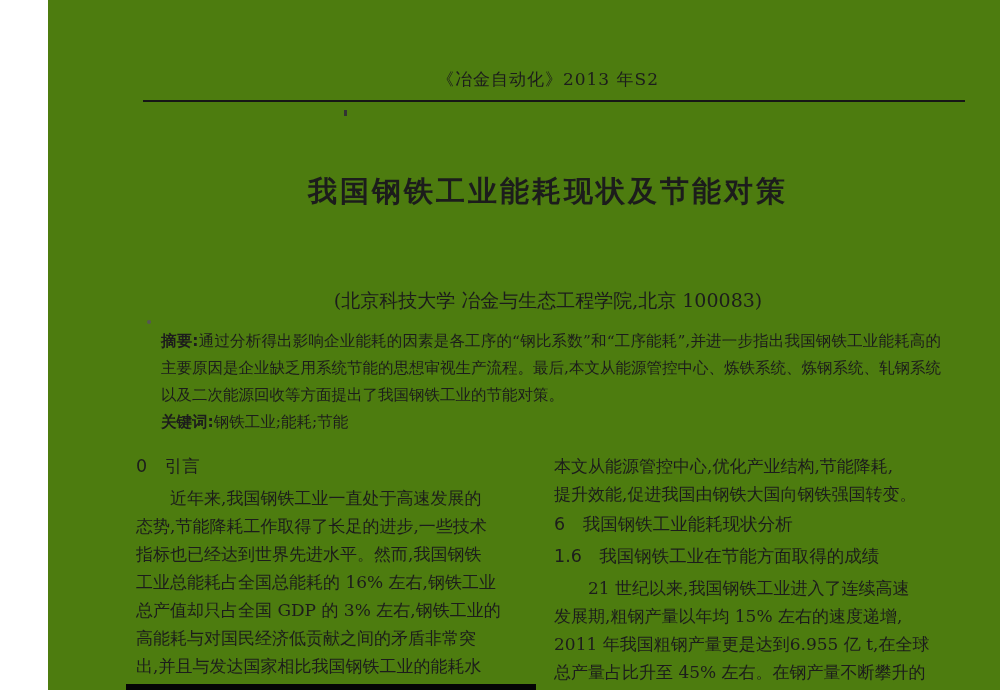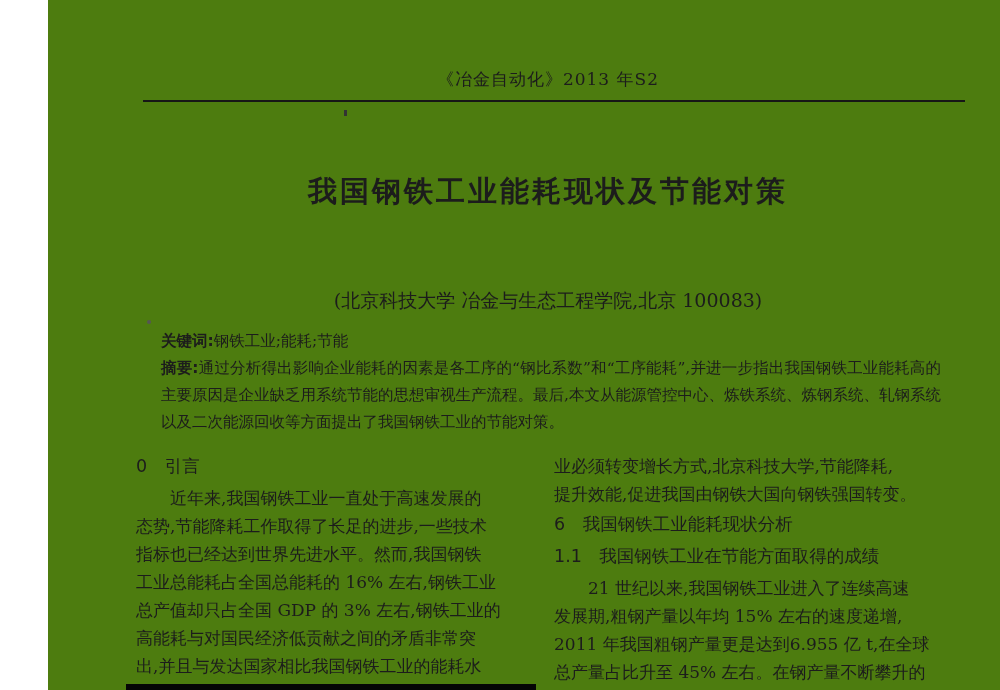--- a/index.html
+++ b/index.html
@@ -143,41 +143,41 @@
   <div class="scan-tick"></div>
 
   <div class="paper-title">我国钢铁工业能耗现状及节能对策</div>
 
 
   <div class="affiliation">(北京科技大学 冶金与生态工程学院,北京 100083)</div>
 
   <div class="scan-mark"></div>
 
   <div class="abstract-block">
+    <p><span class="inline-label">摘要:</span><span>通过分析得出影响企业能耗的因素是各工序的“钢比系数”和“工序能耗”,并进一步指出我国钢铁工业能耗高的主要原因是企业缺乏用系统节能的思想审视生产流程。最后,本文从能源管控中心、炼铁系统、炼钢系统、轧钢系统以及二次能源回收等方面提出了我国钢铁工业的节能对策。</span></p>
     <p><span class="inline-label">关键词:</span><span>钢铁工业;能耗;节能</span></p>
-    <p><span class="inline-label">摘要:</span><span>通过分析得出影响企业能耗的因素是各工序的“钢比系数”和“工序能耗”,并进一步指出我国钢铁工业能耗高的主要原因是企业缺乏用系统节能的思想审视生产流程。最后,本文从能源管控中心、炼铁系统、炼钢系统、轧钢系统以及二次能源回收等方面提出了我国钢铁工业的节能对策。</span></p>
   </div>
 
   <div class="column column-left">
     <p class="section-heading">0　引言</p>
     <p class="lines">　　近年来,我国钢铁工业一直处于高速发展的
 态势,节能降耗工作取得了长足的进步,一些技术
 指标也已经达到世界先进水平。然而,我国钢铁
 工业总能耗占全国总能耗的 16% 左右,钢铁工业
 总产值却只占全国 GDP 的 3% 左右,钢铁工业的
 高能耗与对国民经济低贡献之间的矛盾非常突
 出,并且与发达国家相比我国钢铁工业的能耗水
 平还有着很大差距。面对国际日益激烈的竞争以</p>
   </div>
 
   <div class="column column-right">
-    <p class="lines">业必须转变增长方式,北京科技大学,节能降耗,
+    <p class="lines">本文从能源管控中心,优化产业结构,节能降耗,
 提升效能,促进我国由钢铁大国向钢铁强国转变。</p>
     <p class="section-heading">6　我国钢铁工业能耗现状分析</p>
-    <p class="section-heading">1.1　我国钢铁工业在节能方面取得的成绩</p>
+    <p class="section-heading">1.6　我国钢铁工业在节能方面取得的成绩</p>
     <p class="lines">　　21 世纪以来,我国钢铁工业进入了连续高速
 发展期,粗钢产量以年均 15% 左右的速度递增,
 2011 年我国粗钢产量更是达到6.955 亿 t,在全球
 总产量占比升至 45% 左右。在钢产量不断攀升的
 同时,我国钢铁工业吨钢综合能耗、各工序能耗连</p>
   </div>
 
   <div class="scan-bar"></div>
 
 </div>

